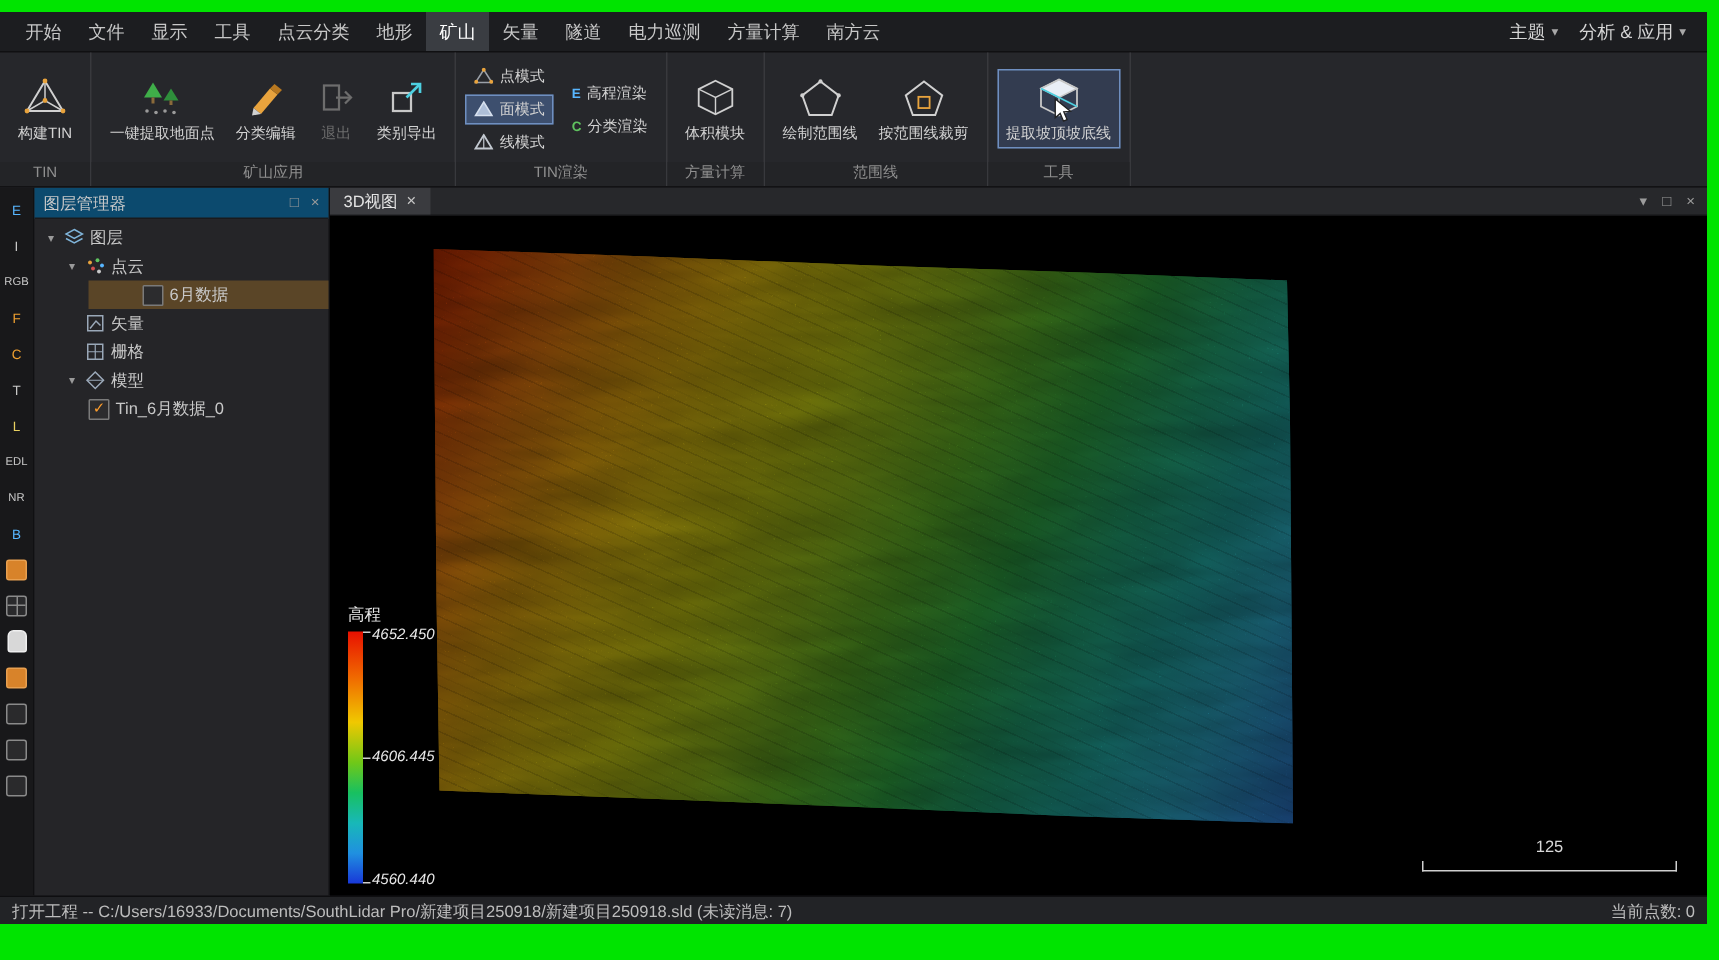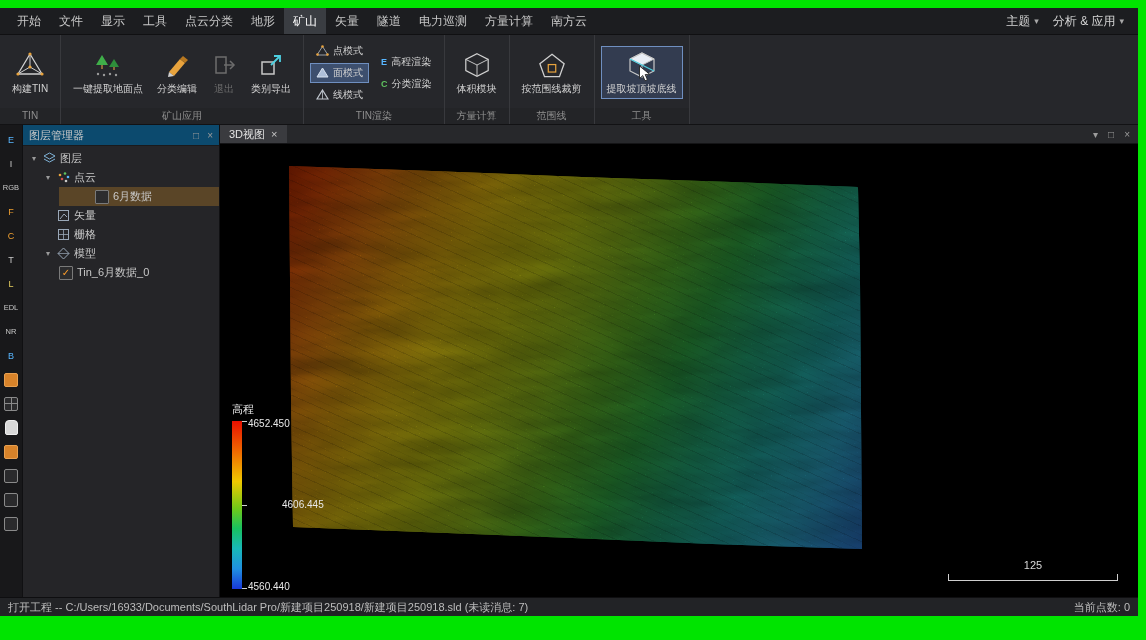--- a/index.html
+++ b/index.html
@@ -92,22 +92,22 @@
                       430px 384px,290px 378px,140px 372px,11px 367px,
                       9px 240px,8px 120px);}
   .terrain-noise{position:absolute;left:0;top:0;}
 
   .legend{position:absolute;left:10px;top:258px;color:#e8e8e8;font-size:10px;}
   .legend-title{margin-bottom:4px;margin-left:2px;font-size:11px;}
   .legend-bar-wrap{position:relative;height:168px;width:100px;}
   .legend-bar{position:absolute;left:2px;top:0;width:10px;height:168px;
     background:linear-gradient(to bottom,#e81000 0%,#f06800 18%,#f0c800 36%,#70c818 52%,
                #18c060 64%,#18b8b8 76%,#2090e0 88%,#1838d8 100%);}
-  .legend-label{position:absolute;left:18px;white-space:nowrap;}
-  .legend-label.top{top:-3px;} .legend-label.mid{top:50%;margin-top:-6px;margin-left:34px;} .legend-label.bottom{bottom:-3px;}
+  .legend-label{position:absolute;left:18px;white-space:nowrap;font-style:italic;}
+  .legend-label.top{top:-3px;} .legend-label.mid{top:50%;margin-top:-6px;} .legend-label.bottom{bottom:-3px;}
   .legend-tick{position:absolute;left:12px;width:5px;height:1px;background:#cfcfcf;}
   .legend-tick.t{top:0;} .legend-tick.m{top:50%;} .legend-tick.b{bottom:0;}
 
   .scalebar{position:absolute;right:20px;bottom:16px;width:170px;text-align:center;color:#d8d8d8;font-size:11px;}
   .scalebar-line{margin-top:3px;height:6px;border-left:1px solid #cfcfcf;border-right:1px solid #cfcfcf;
                  border-bottom:1px solid #cfcfcf;}
 
   
   .statusbar{height:18px;background:#222326;border-top:1px solid #0e0e10;display:flex;align-items:center;
              justify-content:space-between;padding:0 8px;font-size:11px;color:#bdbdbd;flex:0 0 auto;white-space:nowrap;}
@@ -280,20 +280,31 @@
       </div>
       <div class="rgroup-label">方量计算</div>
     </div>
 
     <div class="rgroup">
       <div class="rtools">
         <div class="big-tool">
           <span class="ricon">
             <svg width="28" height="27" viewBox="0 0 30 28">
               <polygon points="15,2 28,12 23,26 7,26 2,12" fill="none" stroke="#d0d0d0" stroke-width="1.4"></polygon>
+              <circle cx="15" cy="2" r="1.5" fill="#d0d0d0"></circle>
+                <circle cx="28" cy="12" r="1.5" fill="#d0d0d0"></circle>
+              <circle cx="2" cy="12" r="1.5" fill="#d0d0d0"></circle>
+            </svg>
+          </span>
+          <span>绘制范围线</span>
+        </div>
+        <div class="big-tool">
+          <span class="ricon">
+            <svg width="28" height="27" viewBox="0 0 30 28">
+              <polygon points="15,2 28,12 23,26 7,26 2,12" fill="none" stroke="#d0d0d0" stroke-width="1.4"></polygon>
               <rect x="11" y="13" width="8" height="8" fill="none" stroke="#e8a33d" stroke-width="1.3"></rect>
             </svg>
           </span>
           <span>按范围线裁剪</span>
         </div>
       </div>
       <div class="rgroup-label">范围线</div>
     </div>
 
     <div class="rgroup">

